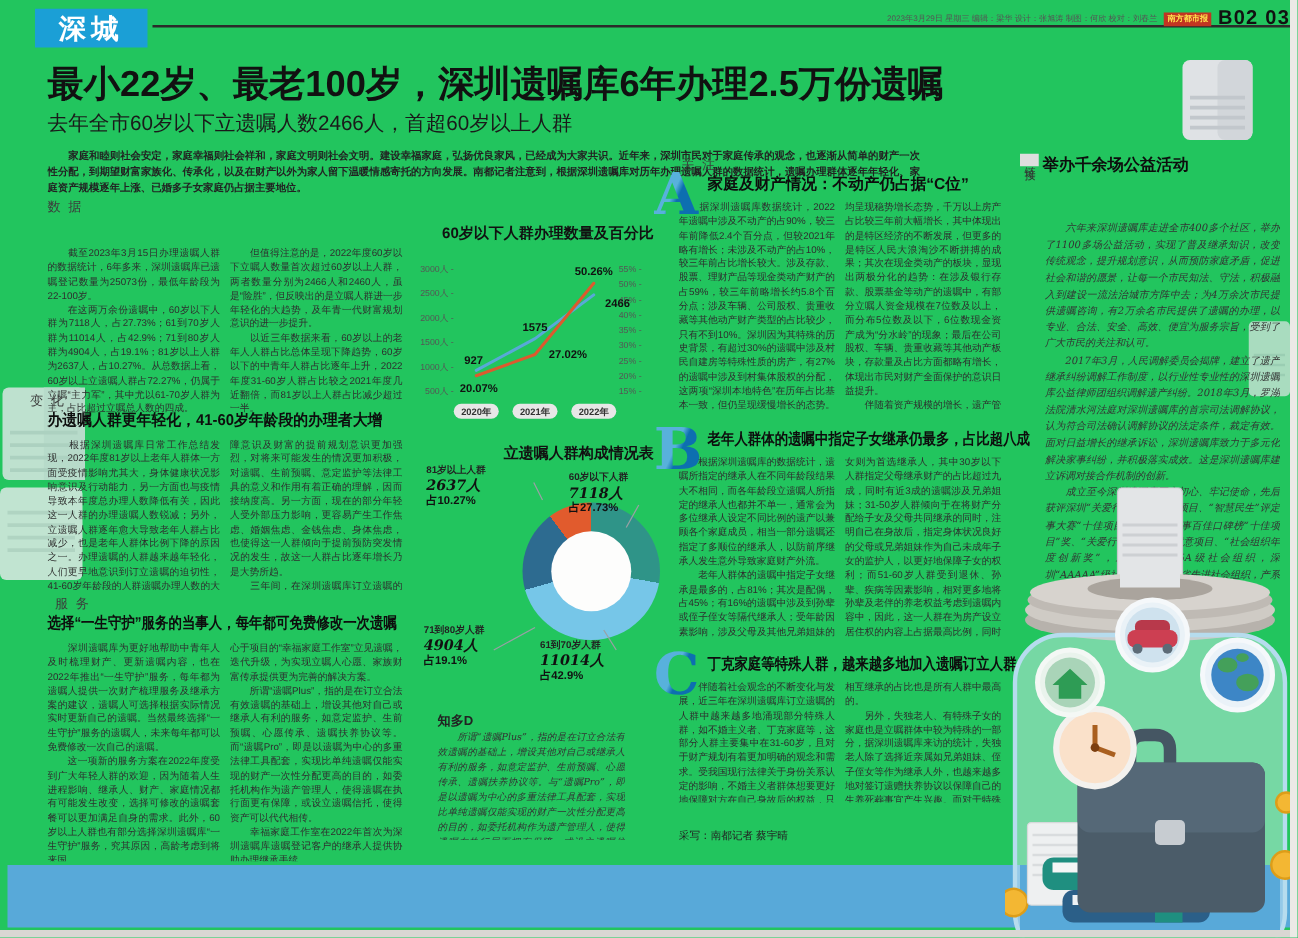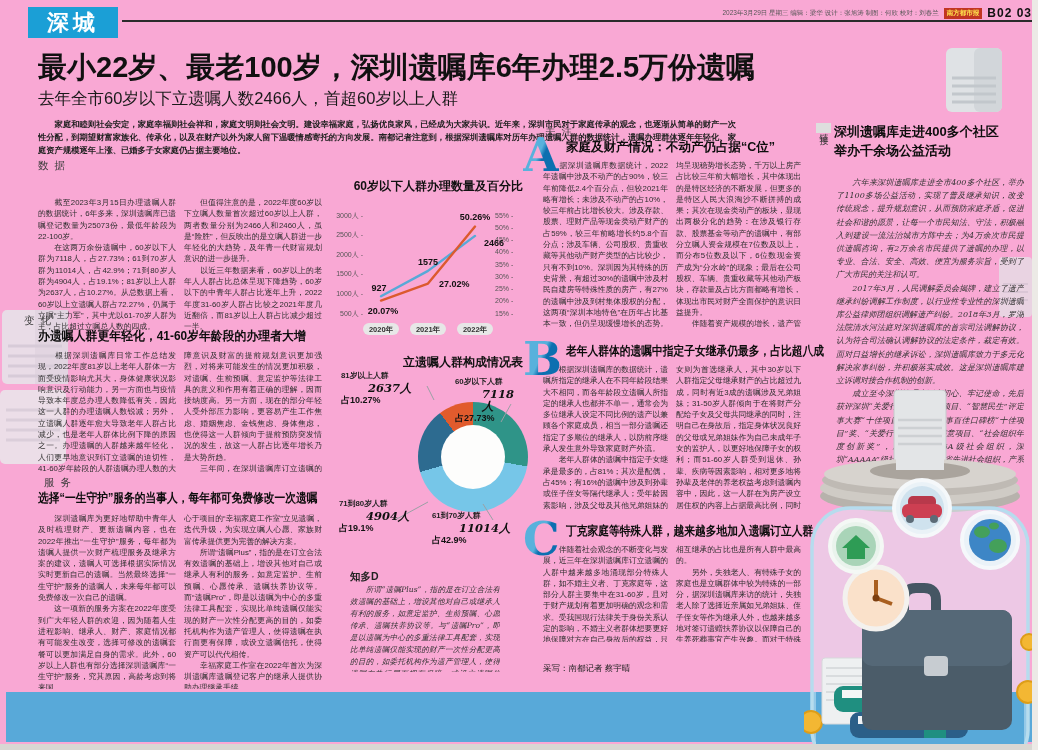--- a/index.html
+++ b/index.html
@@ -1,27 +1,27 @@
 <!DOCTYPE html>
 <html><head>
 <meta charset="utf-8">
 <style>
   html,body{margin:0;padding:0;}
   body{background:#e9e7e4;font-family:"Liberation Sans",sans-serif;}
-  #page{position:relative;width:1038px;height:750px;background:#f9a8d4;overflow:hidden;}
+  #page{position:relative;width:1038px;height:750px;background:#22c55e;overflow:hidden;}
   [data-name]{box-sizing:border-box;}
 
   
   .brand{position:absolute;left:28px;top:7px;width:90px;height:31px;background:#1b9fd6;color:#fff;
          font-size:22px;font-weight:bold;letter-spacing:4px;display:flex;align-items:center;justify-content:center;z-index:5;}
   .hrule{position:absolute;left:122px;top:20px;width:912px;height:2px;background:#2b2b2b;}
   .hmeta{position:absolute;right:6px;top:6px;display:flex;align-items:center;gap:5px;z-index:5;}
   .dateline{font-size:6.5px;color:#555;}
   .redbadge{background:#c23522;color:#ffe34d;font-size:6.5px;padding:1px 3px;font-weight:bold;}
-  .pagenum{font-size:12px;font-weight:bold;color:#111;letter-spacing:1px;text-align:center;}
+  .pagenum{font-size:16px;font-weight:bold;color:#111;letter-spacing:1px;text-align:center;}
 
   
   .h1{position:absolute;left:38px;top:48px;width:700px;font-size:29px;font-weight:bold;color:#111;
       white-space:nowrap;letter-spacing:0;}
   .h2{position:absolute;left:38px;top:88px;width:700px;font-size:16.5px;color:#1a1a1a;}
   .intro{position:absolute;left:38px;top:118px;width:698px;height:40px;overflow:hidden;
          font-size:8.3px;font-weight:bold;line-height:13px;color:#222;text-align:justify;}
 
   
   .slabel{position:absolute;font-size:10.5px;color:#3c3c3c;letter-spacing:6px;}
@@ -34,21 +34,21 @@
   .bodyA .col{width:125px;}
 
   
   .chartbox{position:absolute;left:333px;top:176px;width:190px;height:186px;}
   .ctitle{font-size:12px;font-weight:bold;color:#111;text-align:right;margin:2px 0 0 0;}
   .piebox{position:absolute;left:333px;top:352px;width:190px;height:210px;}
   .donut{position:absolute;left:85px;top:50px;width:110px;height:110px;border-radius:50%;}
   .hole{position:absolute;left:23px;top:23px;width:64px;height:64px;border-radius:50%;background:#fdfdfc;}
   .plabel{position:absolute;line-height:12px;}
   .plabel .n{font-size:7.8px;font-weight:bold;color:#222;}
-  .plabel .c{font-size:11.5px;font-weight:bold;font-style:italic;font-family:"DejaVu Serif",serif;color:#111;margin-left:27px;}
+  .plabel .c{font-size:11.5px;font-weight:bold;font-style:italic;font-family:"DejaVu Serif",serif;color:#111;}
   .plabel .p{font-size:9px;font-weight:bold;color:#111;}
   .callouts{position:absolute;left:0;top:0;pointer-events:none;}
 
   
   .know{position:absolute;left:350px;top:570px;width:150px;height:102px;overflow:hidden;}
   .know .kt{font-size:10.5px;font-weight:bold;color:#222;margin-bottom:0;}
   .know .kb{font-size:7.6px;line-height:12px;color:#333;font-style:italic;font-family:"DejaVu Serif",serif;
             text-align:justify;white-space:pre-line;}
 
   
@@ -232,21 +232,20 @@
   <div class="body2 bodyA" style="left:543px;top:544px;width:258px;height:98px" data-name="focus-c-body">
     <div class="col" data-name="focus-c-col1">　　伴随着社会观念的不断变化与发展，近三年在深圳遗嘱库订立遗嘱的人群中越来越多地涌现部分特殊人群，如不婚主义者、丁克家庭等，这部分人群主要集中在31-60岁，且对于财产规划有着更加明确的观念和需求。受我国现行法律关于身份关系认定的影响，不婚主义者群体想要更好地保障对方在自己身故后的权益，只能通过在遗嘱中设立遗赠的方式实现；而对于丁克家庭，由于没有子女后代，会将立嘱重心更多地放在自己与配偶及父母的养老保障问题上，而这部分人群在遗嘱中设立伴侣</div>
     <div class="col" data-name="focus-c-col2">相互继承的占比也是所有人群中最高的。
 　　另外，失独老人、有特殊子女的家庭也是立嘱群体中较为特殊的一部分，据深圳遗嘱库来访的统计，失独老人除了选择近亲属如兄弟姐妹、侄子侄女等作为继承人外，也越来越多地对签订遗赠扶养协议以保障自己的生养死葬事宜产生兴趣。而对于特殊子女如自闭症子女、身体及精神残疾子女等，父母则更倾向于在信任的亲属、朋友中为子女挑选未来的监护人，同时也对遗产管理人、遗嘱+信托等有第三方监督的财富传承方案更加感兴趣。</div>
   </div>
 
   <div class="credit" data-name="byline-credit">采写：南都记者 蔡宇晴</div>
 
   <div class="vlabel" data-name="section-label-link">链接</div>
   <div class="linkhead" data-name="link-heading">
-    <div data-name="link-heading-line1">深圳遗嘱库走进400多个社区</div>
     <div data-name="link-heading-line2">举办千余场公益活动</div>
   </div>
   <div class="linkbody" data-name="link-body">　　六年来深圳遗嘱库走进全市400多个社区，举办了1100多场公益活动，实现了普及继承知识，改变传统观念，提升规划意识，从而预防家庭矛盾，促进社会和谐的愿景，让每一个市民知法、守法，积极融入到建设一流法治城市方阵中去；为4万余次市民提供遗嘱咨询，有2万余名市民提供了遗嘱的办理，以专业、合法、安全、高效、便宜为服务宗旨，受到了广大市民的关注和认可。
 　　2017年3月，人民调解委员会揭牌，建立了遗产继承纠纷调解工作制度，以行业性专业性的深圳遗嘱库公益律师团组织调解遗产纠纷。2018年3月，罗湖法院清水河法庭对深圳遗嘱库的首宗司法调解协议，认为符合司法确认调解协议的法定条件，裁定有效。面对日益增长的继承诉讼，深圳遗嘱库致力于多元化解决家事纠纷，并积极落实成效。这是深圳遗嘱库建立诉调对接合作机制的创新。
 　　成立至今深圳遗嘱库不忘初心、牢记使命，先后获评深圳“关爱行动”十佳创意项目、“智慧民生”评定事大赛“十佳项目”、民生微实事百佳口碑榜“十佳项目”奖、“关爱行动”百佳市民满意项目、“社会组织年度创新奖”，成为深圳市5A级社会组织，深圳“AAAAA”级社会组织、广东省先进社会组织，产系是充进社会组织等荣誉。</div>
 
   <svg class="fadedoc" style="left:944px;top:46px;opacity:1" width="62" height="70" viewBox="0 0 62 70" data-name="paper-icon">
     <rect x="2" y="2" width="56" height="64" rx="6" fill="#dfe2e5"></rect>
     <rect x="30" y="2" width="28" height="64" rx="6" fill="#d2d6da"></rect>
     <g stroke="#c2c7cc" stroke-width="3">

